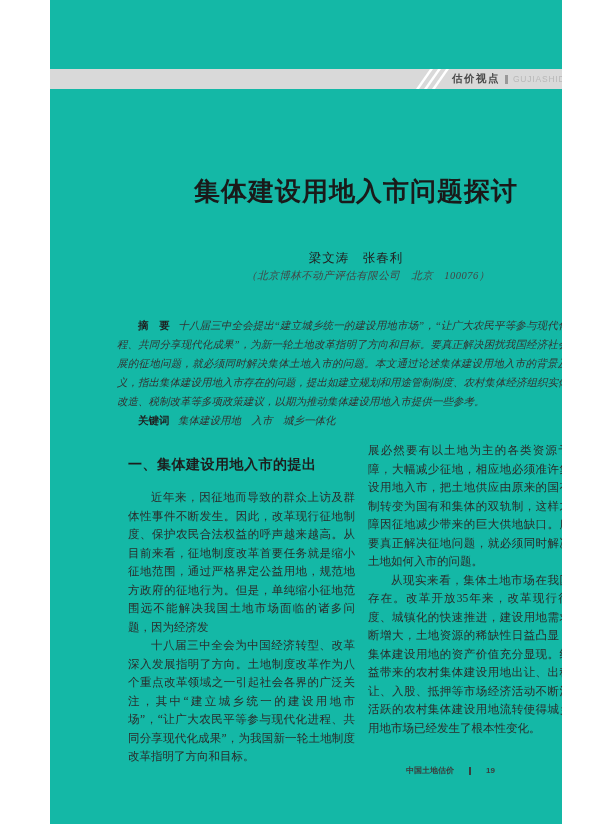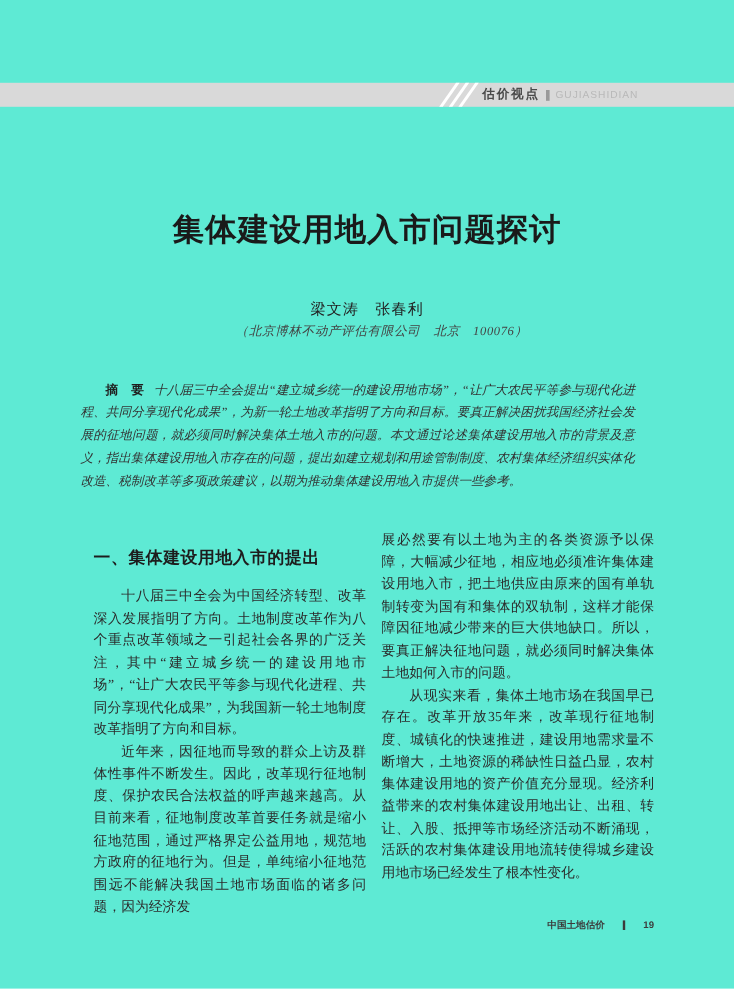--- a/index.html
+++ b/index.html
@@ -1,17 +1,17 @@
 <!DOCTYPE html>
 <html><head>
 <meta charset="utf-8">
 <style>
   html, body { margin:0; padding:0; background:#ffffff; }
   .page {
-    position:relative; width:612px; height:824px; background:#5eead4;
+    position:relative; width:512px; height:824px; background:#14b8a6;
     overflow:hidden; font-family:"Liberation Serif","DejaVu Serif",serif;
     color:#2b2b2b; margin:0 auto;
   }
   
   .header-band {
     position:absolute; top:69px; left:0; width:612px; height:20px;
     background:#d9d9d9; display:flex; align-items:center;
     justify-content:flex-end; padding-right:80px; box-sizing:border-box;
   }
   .stripes { display:flex; gap:5px; margin-right:10px; height:20px; }
@@ -92,27 +92,28 @@
   </div>
 
   <h1 class="title">集体建设用地入市问题探讨</h1>
 
   <div class="authors">梁文涛　张春利</div>
 
   <div class="affiliation">（北京博林不动产评估有限公司　北京　100076）</div>
 
   <div class="abstract">
     <p><b class="inline-label">摘　要</b><span>十八届三中全会提出“建立城乡统一的建设用地市场”，“让广大农民平等参与现代化进程、共同分享现代化成果”，为新一轮土地改革指明了方向和目标。要真正解决困扰我国经济社会发展的征地问题，就必须同时解决集体土地入市的问题。本文通过论述集体建设用地入市的背景及意义，指出集体建设用地入市存在的问题，提出如建立规划和用途管制制度、农村集体经济组织实体化改造、税制改革等多项政策建议，以期为推动集体建设用地入市提供一些参考。</span></p>
+    <p><b class="inline-label">关键词</b><span>集体建设用地　入市　城乡一体化</span></p>
   </div>
 
   <div class="columns">
     <div class="col">
       <h2 class="section-heading">一、集体建设用地入市的提出</h2>
+      <p class="body-p indent">近年来，因征地而导致的群众上访及群体性事件不断发生。因此，改革现行征地制度、保护农民合法权益的呼声越来越高。从目前来看，征地制度改革首要任务就是缩小征地范围，通过严格界定公益用地，规范地方政府的征地行为。但是，单纯缩小征地范围远不能解决我国土地市场面临的诸多问题，因为经济发</p>
       <p class="body-p indent">十八届三中全会为中国经济转型、改革深入发展指明了方向。土地制度改革作为八个重点改革领域之一引起社会各界的广泛关注，其中“建立城乡统一的建设用地市场”，“让广大农民平等参与现代化进程、共同分享现代化成果”，为我国新一轮土地制度改革指明了方向和目标。</p>
-      <p class="body-p indent">近年来，因征地而导致的群众上访及群体性事件不断发生。因此，改革现行征地制度、保护农民合法权益的呼声越来越高。从目前来看，征地制度改革首要任务就是缩小征地范围，通过严格界定公益用地，规范地方政府的征地行为。但是，单纯缩小征地范围远不能解决我国土地市场面临的诸多问题，因为经济发</p>
     </div>
     <div class="col">
       <p class="body-p">展必然要有以土地为主的各类资源予以保障，大幅减少征地，相应地必须准许集体建设用地入市，把土地供应由原来的国有单轨制转变为国有和集体的双轨制，这样才能保障因征地减少带来的巨大供地缺口。所以，要真正解决征地问题，就必须同时解决集体土地如何入市的问题。</p>
       <p class="body-p indent">从现实来看，集体土地市场在我国早已存在。改革开放35年来，改革现行征地制度、城镇化的快速推进，建设用地需求量不断增大，土地资源的稀缺性日益凸显，农村集体建设用地的资产价值充分显现。经济利益带来的农村集体建设用地出让、出租、转让、入股、抵押等市场经济活动不断涌现，活跃的农村集体建设用地流转使得城乡建设用地市场已经发生了根本性变化。</p>
     </div>
   </div>
 
   <div class="footer">
     <span>中国土地估价</span>
     <span class="footer-bar"></span>

